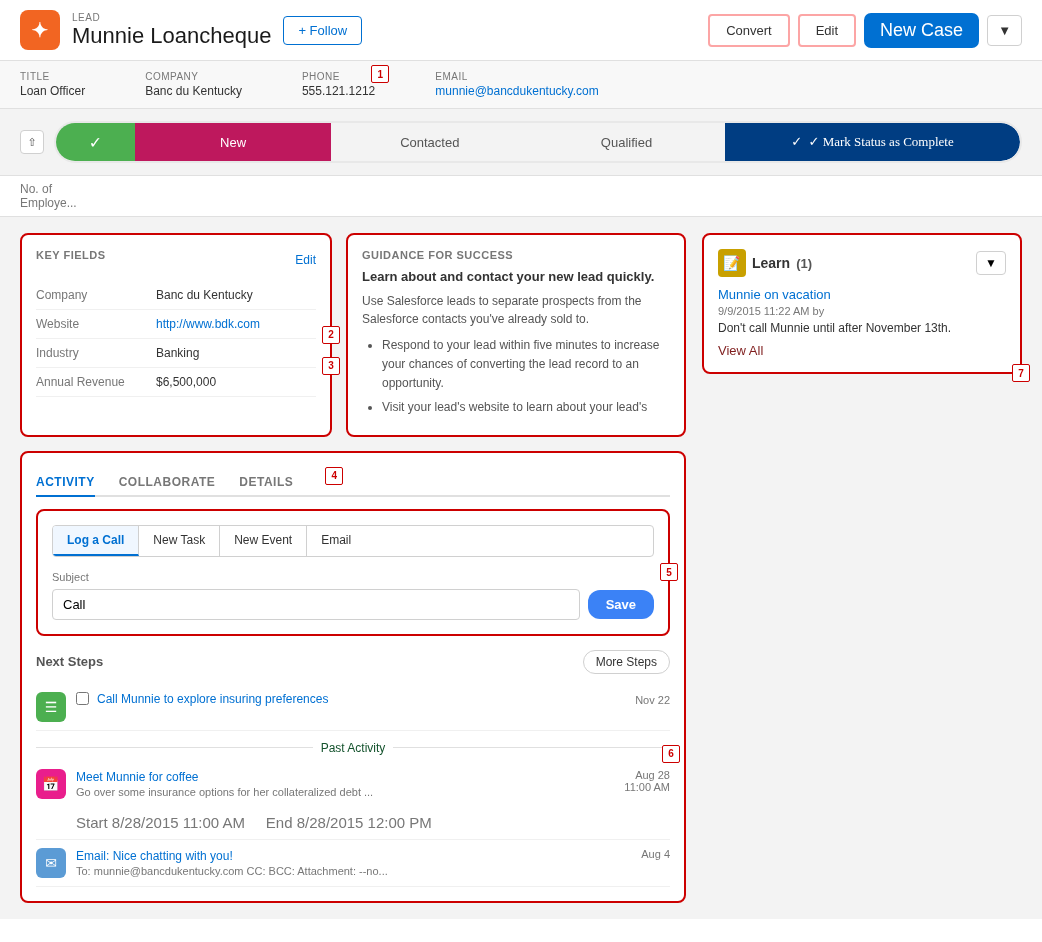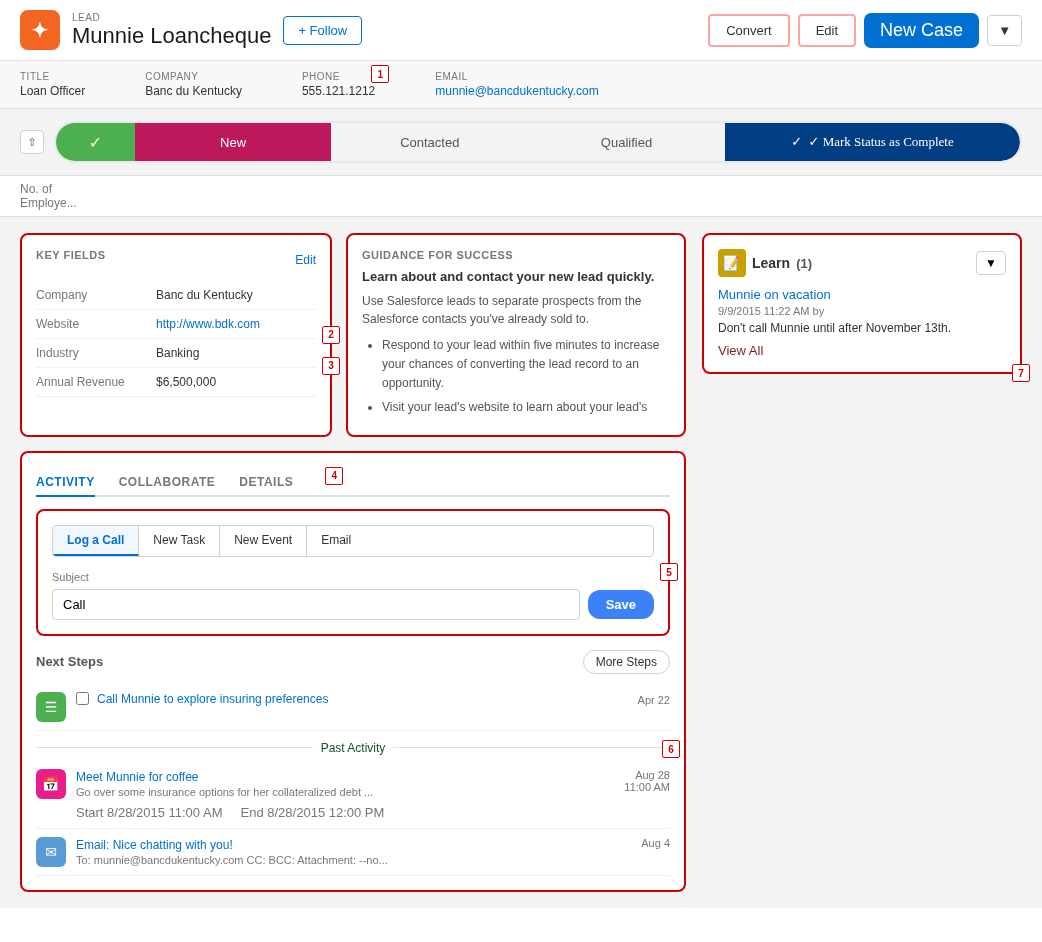--- a/index.html
+++ b/index.html
@@ -90,21 +90,21 @@
     .activity-item { display: flex; gap: 10px; align-items: flex-start; padding: 8px 0; border-bottom: 1px solid #f0f0f0; }
     .activity-icon { width: 30px; height: 30px; border-radius: 6px; display: flex; align-items: center; justify-content: center; color: white; font-size: 14px; flex-shrink: 0; }
     .activity-icon.green { background: #4caf50; }
     .activity-icon.pink { background: #e91e8c; }
     .activity-icon.blue { background: #5b9bd5; }
     .activity-content { flex: 1; }
     .activity-title-link { color: #0070d2; font-size: 12px; cursor: pointer; }
     .activity-desc { font-size: 11px; color: #777; margin-top: 2px; }
     .activity-date { font-size: 11px; color: #777; text-align: right; white-space: nowrap; margin-left: 8px; }
     .activity-time { font-size: 11px; color: #777; text-align: right; }
-    .activity-meta { font-size: 13px; color: #777; margin-top: 7px; }
+    .activity-meta { font-size: 15px; color: #777; margin-top: 16px; }
     .section-divider { font-size: 12px; color: #14532d; margin: 10px 0 6px; display: flex; align-items: center; gap: 8px; }
     .section-divider::before, .section-divider::after { content: ''; flex: 1; height: 1px; background: #e0e0e0; }
     .checkbox-item { display: flex; align-items: center; gap: 8px; font-size: 12px; flex: 1; }
     .step-checkbox { width: 13px; height: 13px; border: 1px solid #aaa; border-radius: 2px; cursor: pointer; flex-shrink: 0; }
 
     
     .notes-header { display: flex; justify-content: space-between; align-items: center; margin-bottom: 10px; }
     .notes-title { font-size: 14px; font-weight: 600; color: #333; display: flex; align-items: center; gap: 6px; }
     .notes-icon { width: 28px; height: 28px; background: #c8a000; border-radius: 4px; display: flex; align-items: center; justify-content: center; color: white; font-size: 14px; }
     .notes-dropdown { border: 1px solid #d0d0d0; background: white; padding: 4px 8px; border-radius: 4px; cursor: pointer; font-size: 12px; }
@@ -253,21 +253,21 @@
 
           <div class="activity-item">
             <div class="activity-icon green">☰</div>
             <div class="activity-content">
               <div class="checkbox-item">
                 <input type="checkbox" class="step-checkbox" style="">
                 <span class="activity-title-link">Call Munnie to explore insuring preferences</span>
               </div>
             </div>
             <div>
-              <span class="activity-date">Apr 22</span>
+              <span class="activity-date">Nov 22</span>
             </div>
           </div>
 
           <span class="num-badge" style="top:40%; right:-10px;">6</span>
 
           <div class="section-divider">Past Activity</div>
 
           <div class="activity-item">
             <div class="activity-icon pink">📅</div>
             <div class="activity-content">

